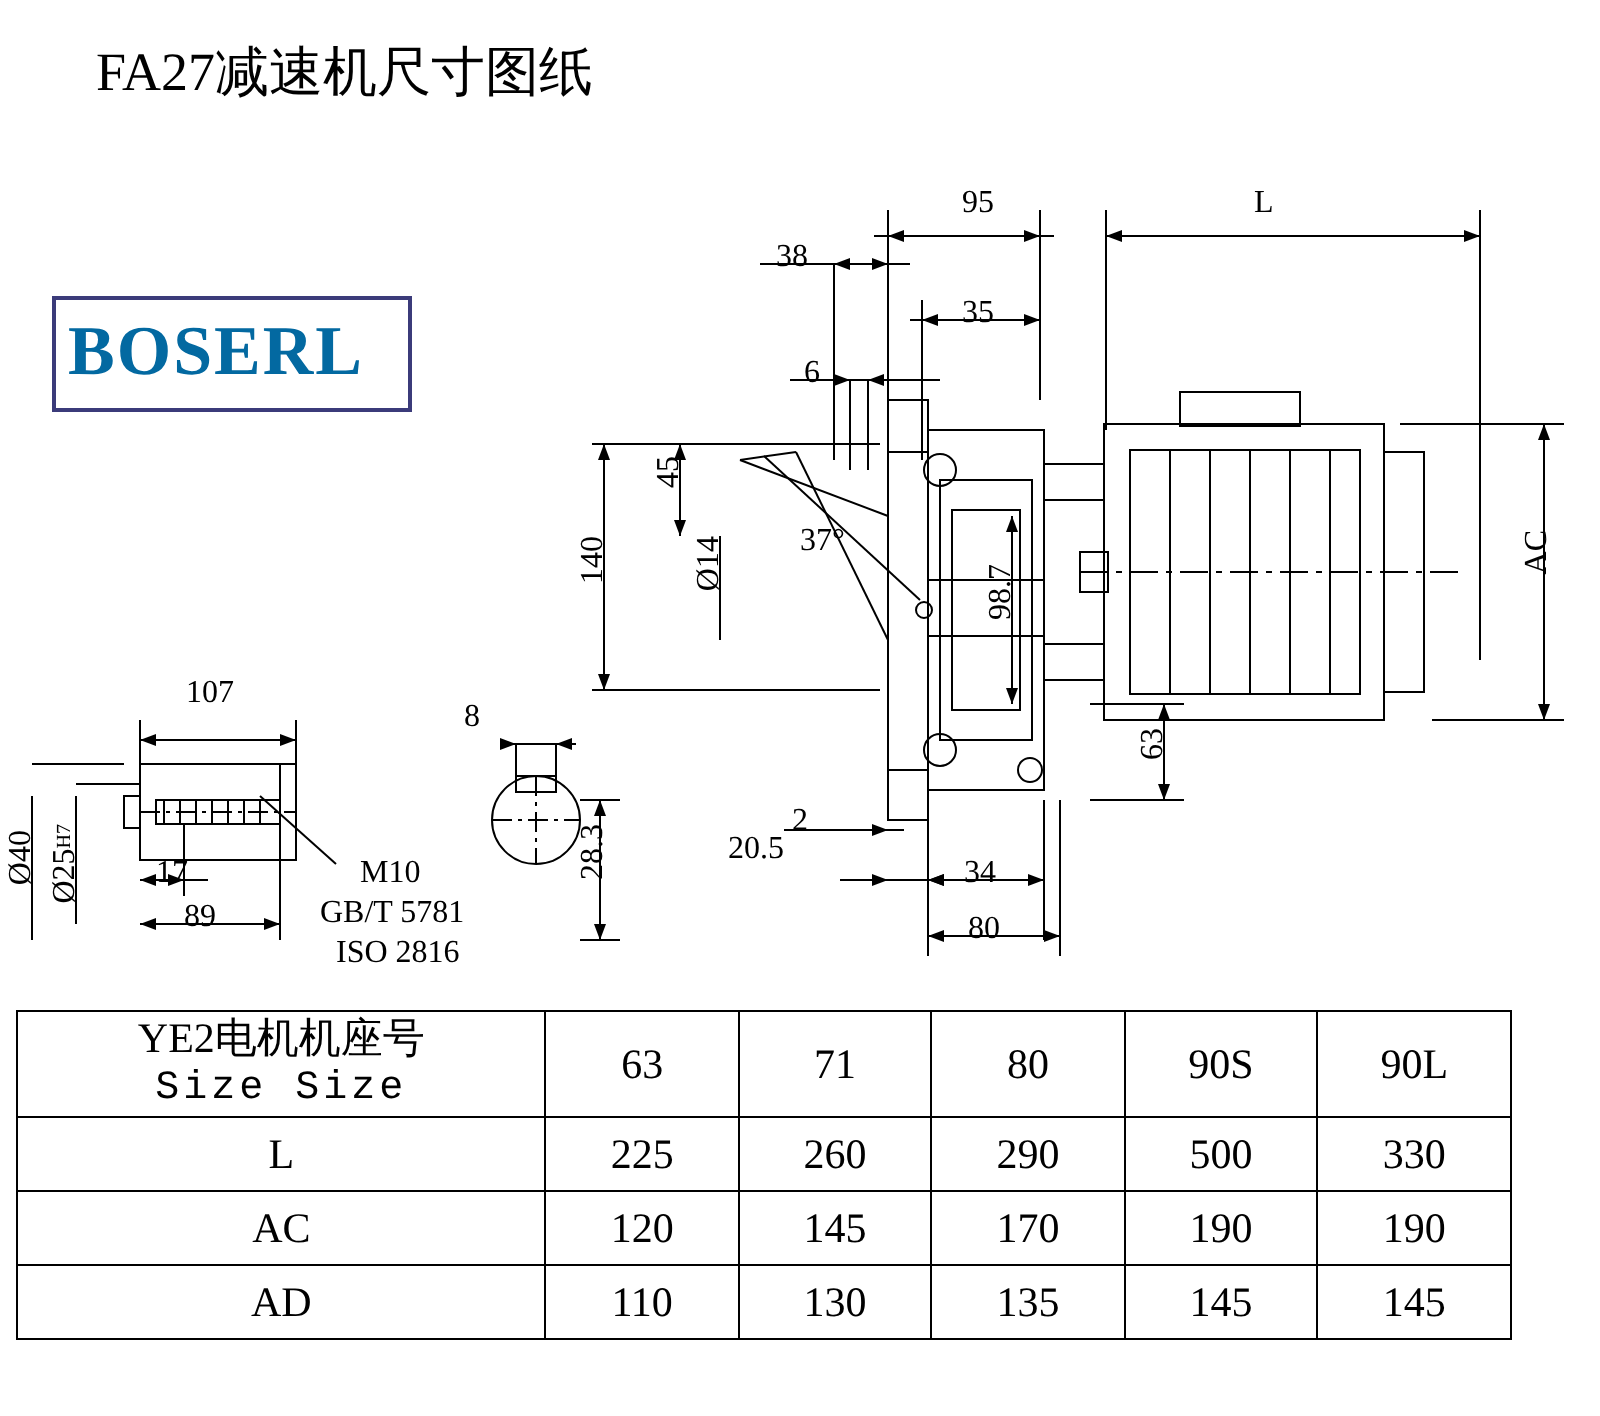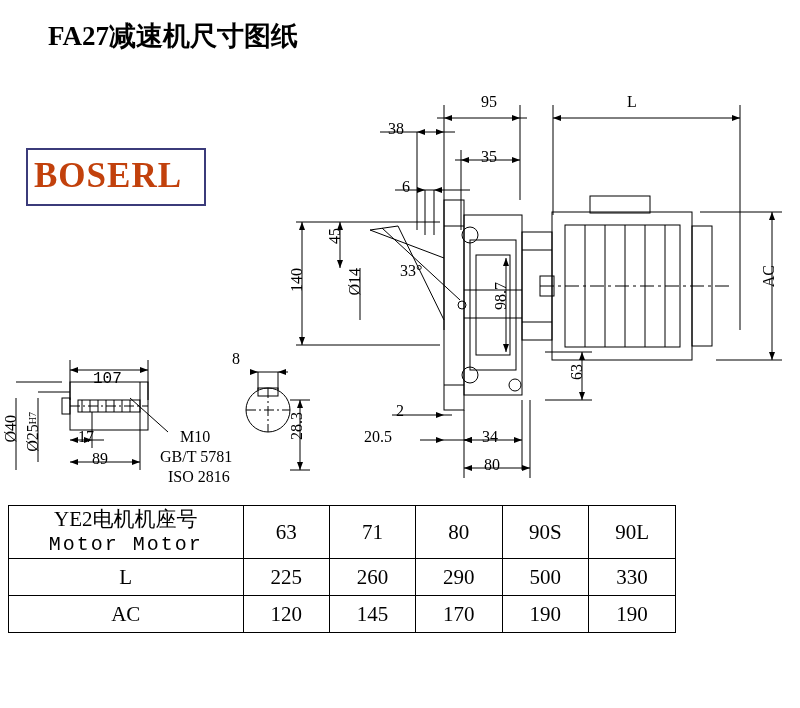--- a/index.html
+++ b/index.html
@@ -13,21 +13,21 @@
     position: relative;
     font-family: "Liberation Serif", serif;
     color: #000000;
     overflow: hidden;
   }
   #page-title {
     position: absolute;
     left: 48px;
     top: 18px;
     font-size: 27px;
-    font-weight: bold;
+    font-weight: normal;
     letter-spacing: 0px;
     font-family: "Liberation Serif", serif;
   }
   
   #logo-box {
     position: absolute;
     left: 26px;
     top: 148px;
     width: 180px;
     height: 58px;
@@ -35,38 +35,38 @@
     box-sizing: border-box;
   }
   #logo-text {
     position: absolute;
     left: 34px;
     top: 152px;
     width: 170px;
     font-family: "Liberation Serif", serif;
     font-size: 35px;
     font-weight: bold;
-    color: #c2410c;
+    color: #0369a1;
     letter-spacing: 1px;
     line-height: 48px;
   }
   
   #drawing {
     position: absolute;
     left: 0;
     top: 0;
     width: 800px;
     height: 500px;
   }
   
   #spec-table {
     position: absolute;
     left: 8px;
     top: 505px;
-    width: 668px;
+    width: 748px;
     border-collapse: collapse;
     font-size: 21px;
     font-family: "Liberation Serif", serif;
   }
   #spec-table td {
     border: 1px solid #000000;
     text-align: center;
     height: 36px;
     padding: 0;
   }
@@ -280,48 +280,48 @@
 
 <div class="lbl" style="position:absolute;left:481px;top:93px;">95</div>
 <div class="lbl" style="position:absolute;left:627px;top:93px;">L</div>
 <div class="lbl" style="position:absolute;left:388px;top:120px;">38</div>
 <div class="lbl" style="position:absolute;left:481px;top:148px;">35</div>
 <div class="lbl" style="position:absolute;left:402px;top:178px;">6</div>
 
 <div class="lbl" style="position:absolute;left:326px;top:228px;writing-mode:vertical-rl;transform:rotate(180deg);">45</div>
 <div class="lbl" style="position:absolute;left:288px;top:268px;writing-mode:vertical-rl;transform:rotate(180deg);">140</div>
 <div class="lbl" style="position:absolute;left:346px;top:268px;writing-mode:vertical-rl;transform:rotate(180deg);">Ø14</div>
-<div class="lbl" style="position:absolute;left:400px;top:262px;">33°</div>
+<div class="lbl" style="position:absolute;left:400px;top:262px;">37°</div>
 <div class="lbl" style="position:absolute;left:492px;top:282px;writing-mode:vertical-rl;transform:rotate(180deg);">98.7</div>
 <div class="lbl" style="position:absolute;left:760px;top:265px;writing-mode:vertical-rl;transform:rotate(180deg);">AC</div>
 <div class="lbl" style="position:absolute;left:568px;top:364px;writing-mode:vertical-rl;transform:rotate(180deg);">63</div>
 
 <div class="lbl" style="position:absolute;left:396px;top:402px;">2</div>
-<div class="lbl" style="position:absolute;left:364px;top:428px;">20.5</div>
+<div class="lbl" style="position:absolute;left:364px;top:416px;">20.5</div>
 <div class="lbl" style="position:absolute;left:482px;top:428px;">34</div>
 <div class="lbl" style="position:absolute;left:484px;top:456px;">80</div>
 
-<div class="lbl" style="position:absolute;left:93px;top:370px;font-family:Liberation Mono, monospace;">107</div>
+<div class="lbl" style="position:absolute;left:93px;top:338px;">107</div>
 <div class="lbl" style="position:absolute;left:232px;top:350px;">8</div>
 <div class="lbl" style="position:absolute;left:78px;top:428px;">17</div>
 <div class="lbl" style="position:absolute;left:92px;top:450px;">89</div>
 <div class="lbl" style="position:absolute;left:2px;top:415px;writing-mode:vertical-rl;transform:rotate(180deg);">Ø40</div>
 <div style="position:absolute;left:24px;top:412px;writing-mode:vertical-rl;transform:rotate(180deg);font-family:'Liberation Serif',serif;font-size:16px;"><span>Ø25</span><span style="font-size:10px;">H7</span></div>
 <div class="lbl" style="position:absolute;left:288px;top:412px;writing-mode:vertical-rl;transform:rotate(180deg);">28.3</div>
 
 <div class="lbl" style="position:absolute;left:180px;top:428px;">M10</div>
 <div class="lbl" style="position:absolute;left:160px;top:448px;">GB/T 5781</div>
 <div class="lbl" style="position:absolute;left:168px;top:468px;">ISO 2816</div>
 
 <table id="spec-table">
   <tbody>
     <tr>
       <td class="rowhead hdrcell">
         <div class="hdr-cn">YE2电机机座号</div>
-        <div class="hdr-en">Motor Motor</div>
+        <div class="hdr-en">Size Size</div>
       </td>
       <td class="val hdrcell">63</td>
       <td class="val hdrcell">71</td>
       <td class="val hdrcell">80</td>
       <td class="val hdrcell">90S</td>
       <td class="val hdrcell">90L</td>
     </tr>
     <tr>
       <td class="rowhead">L</td>
       <td class="val">225</td>
@@ -331,14 +331,22 @@
       <td class="val">330</td>
     </tr>
     <tr>
       <td class="rowhead">AC</td>
       <td class="val">120</td>
       <td class="val">145</td>
       <td class="val">170</td>
       <td class="val">190</td>
       <td class="val">190</td>
     </tr>
+    <tr>
+      <td class="rowhead">AD</td>
+      <td class="val">110</td>
+      <td class="val">130</td>
+      <td class="val">135</td>
+      <td class="val">145</td>
+      <td class="val">145</td>
+    </tr>
   </tbody>
 </table>
 
 </body></html>

